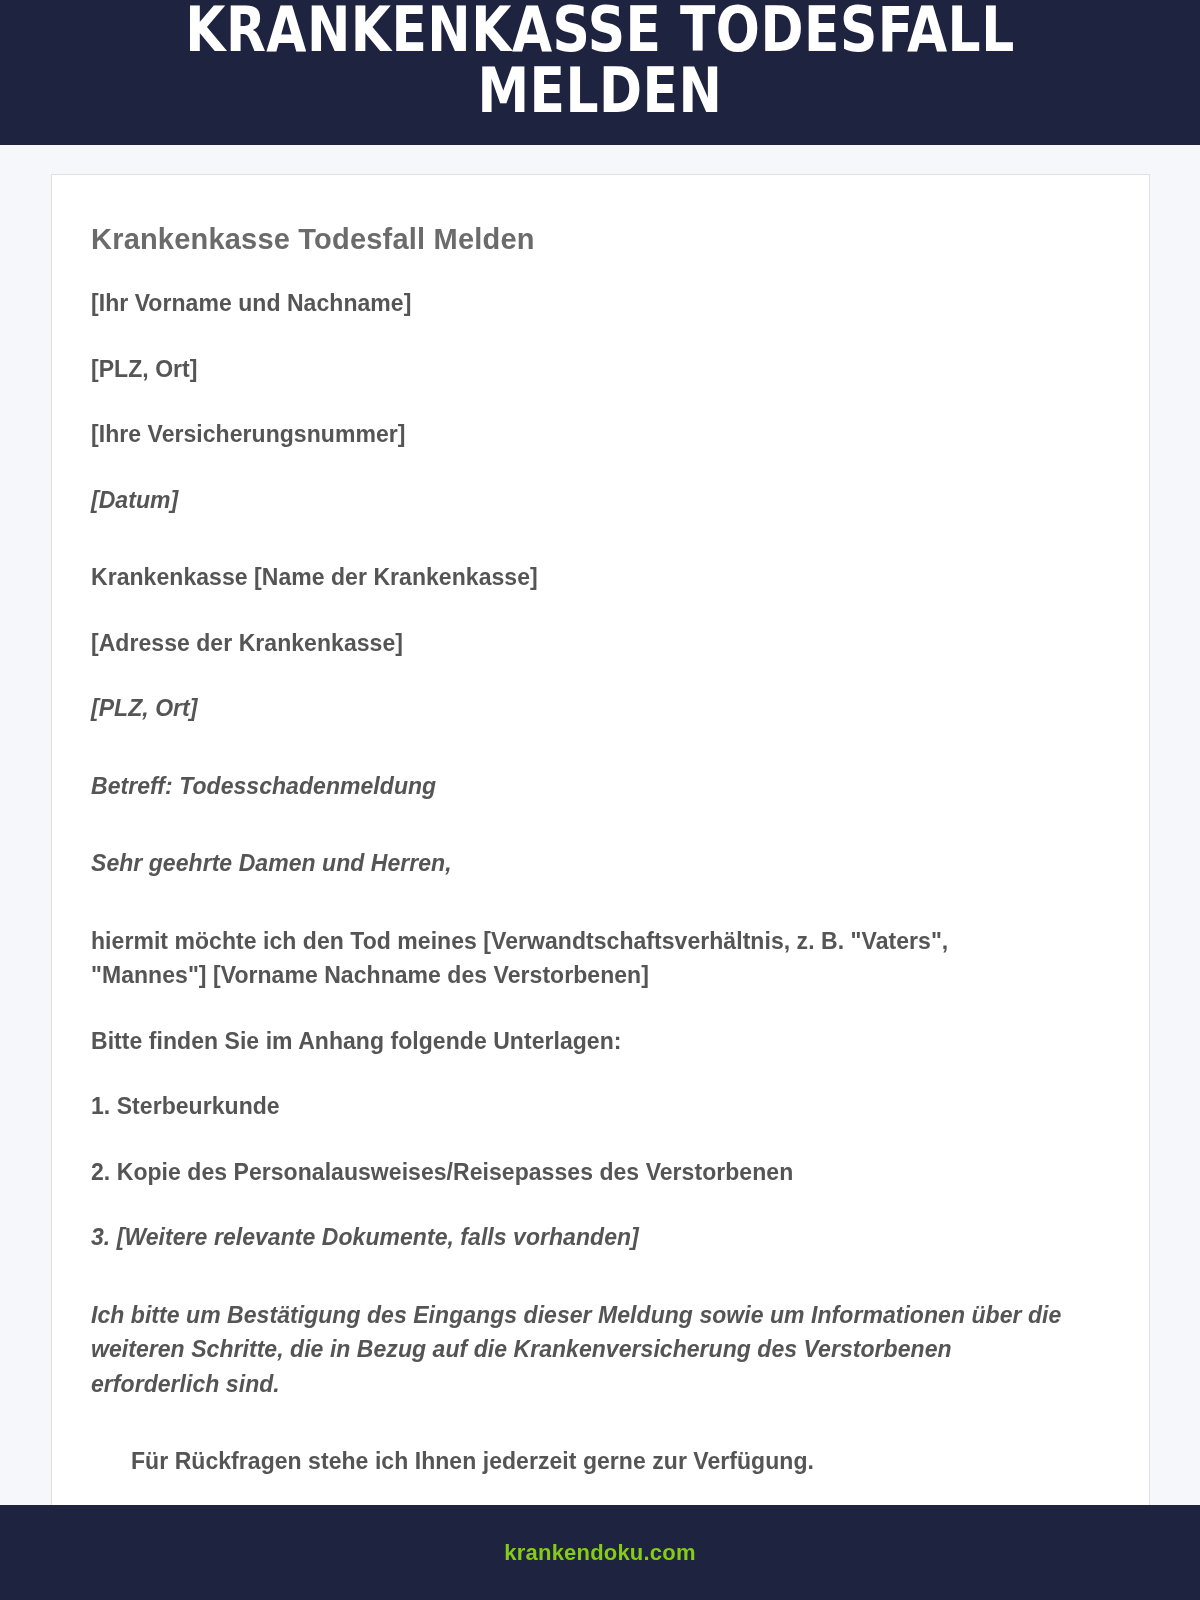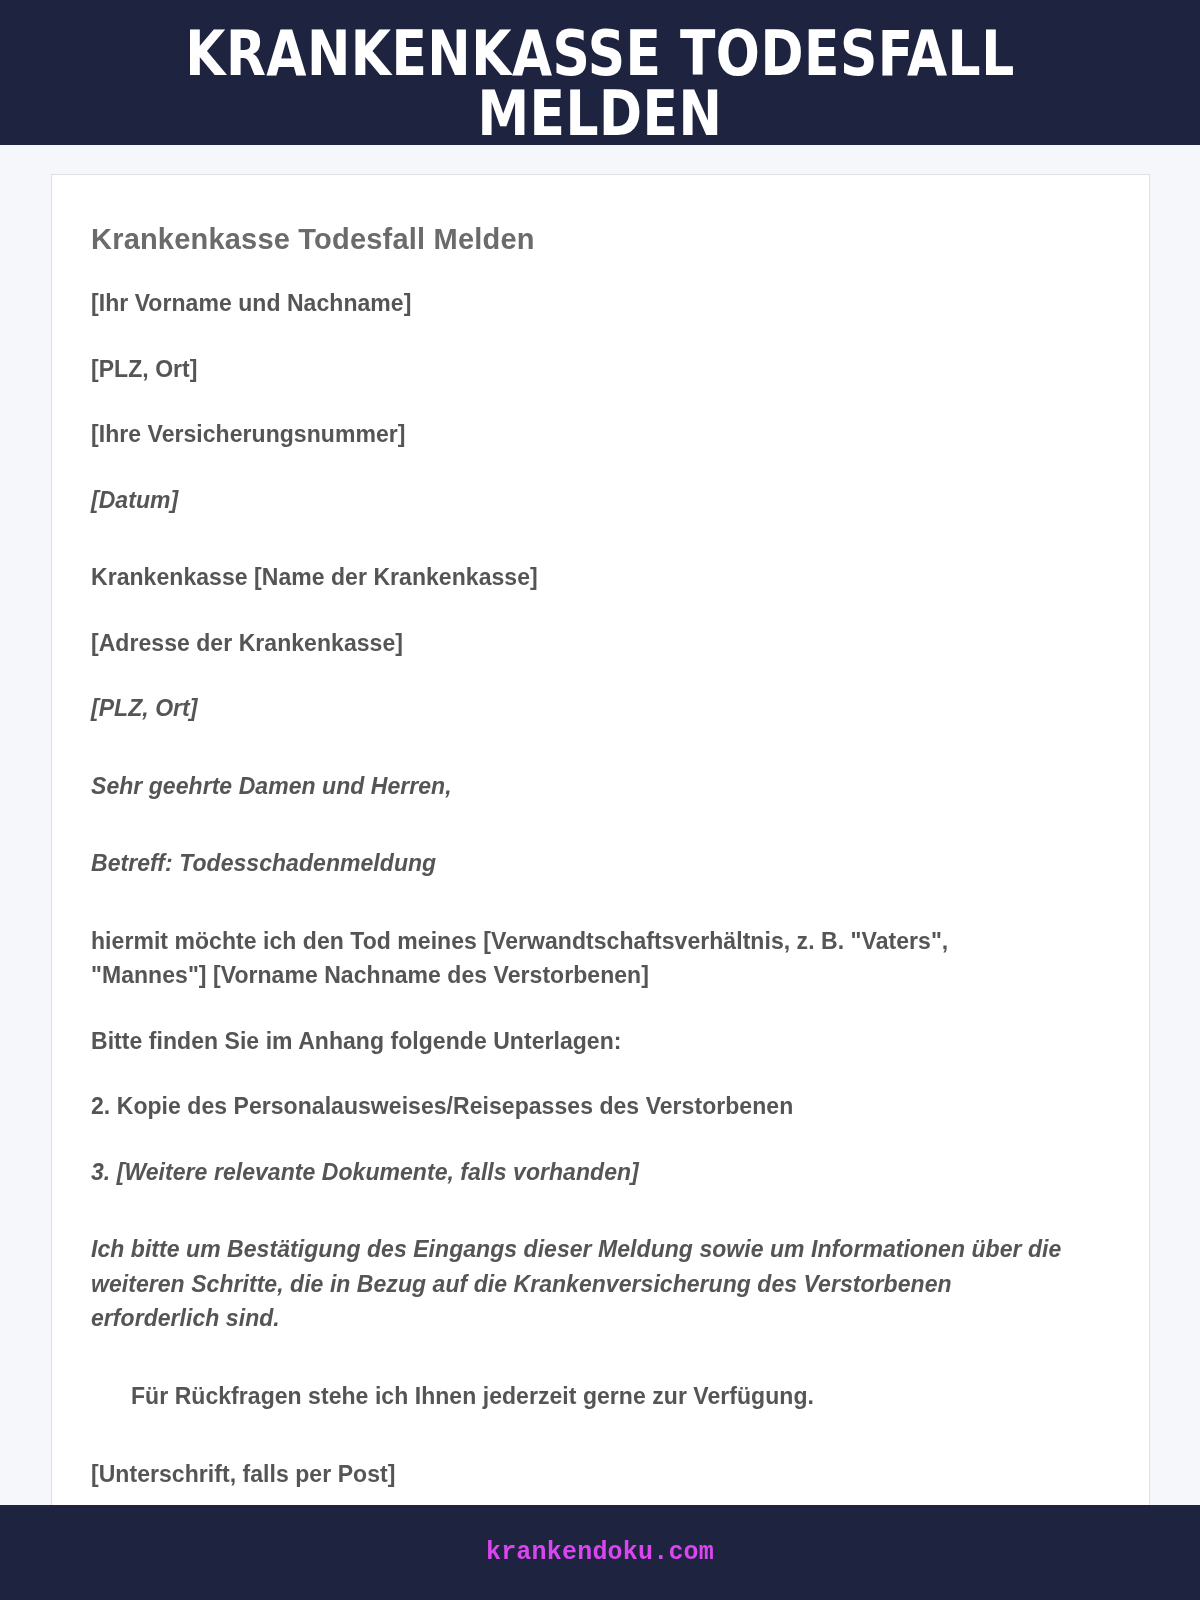--- a/index.html
+++ b/index.html
@@ -16,21 +16,21 @@
     position: relative;
     overflow: hidden;
   }
 
   
   .header-banner {
     width: 1200px;
     height: 145px;
     background: #1e2340;
     display: flex;
-    align-items: flex-end;
+    align-items: flex-start;
     justify-content: center;
     padding: 0 40px;
   }
 
   .header-title {
     color: #ffffff;
     font-family: "DejaVu Sans Condensed", "Liberation Sans Narrow", "Liberation Sans", sans-serif;
     font-weight: bold;
     font-size: 62px;
     line-height: 0.98;
@@ -101,25 +101,24 @@
     bottom: 0;
     width: 1200px;
     height: 95px;
     background: #1e2340;
     display: flex;
     align-items: center;
     justify-content: center;
   }
 
   .footer-text {
-    color: #d946ef;
-    font-size: 25px;
+    color: #84cc16;
+    font-size: 22px;
     font-weight: bold;
     letter-spacing: 0.2px;
-    font-family: Liberation Mono, monospace;
   }
 </style>
 </head>
 <body>
 
 <header class="header-banner">
   <h1 class="header-title">KRANKENKASSE TODESFALL
 MELDEN</h1>
 </header>
 
@@ -129,24 +128,25 @@
     <h2 class="doc-heading">Krankenkasse Todesfall Melden</h2>
 
     <div class="doc-body">
         <p class="doc-line">[Ihr Vorname und Nachname]</p>
         <p class="doc-line">[PLZ, Ort]</p>
         <p class="doc-line">[Ihre Versicherungsnummer]</p>
         <p class="doc-line gap-large">[Datum]</p>
         <p class="doc-line">Krankenkasse [Name der Krankenkasse]</p>
         <p class="doc-line">[Adresse der Krankenkasse]</p>
         <p class="doc-line gap-large">[PLZ, Ort]</p>
+        <p class="doc-line gap-large">Betreff: Todesschadenmeldung</p>
         <p class="doc-line gap-large">Sehr geehrte Damen und Herren,</p>
-        <p class="doc-line gap-large">Betreff: Todesschadenmeldung</p>
         <p class="doc-line">hiermit möchte ich den Tod meines [Verwandtschaftsverhältnis, z. B. "Vaters", "Mannes"] [Vorname Nachname des Verstorbenen]</p>
         <p class="doc-line">Bitte finden Sie im Anhang folgende Unterlagen:</p>
+        <p class="doc-line">1. Sterbeurkunde</p>
         <p class="doc-line">2. Kopie des Personalausweises/Reisepasses des Verstorbenen</p>
         <p class="doc-line gap-large">3. [Weitere relevante Dokumente, falls vorhanden]</p>
         <p class="doc-line gap-large">Ich bitte um Bestätigung des Eingangs dieser Meldung sowie um Informationen über die weiteren Schritte, die in Bezug auf die Krankenversicherung des Verstorbenen erforderlich sind.</p>
         <p class="doc-line gap-xlarge">Für Rückfragen stehe ich Ihnen jederzeit gerne zur Verfügung.</p>
         <p class="doc-line last">[Unterschrift, falls per Post]</p>
       </div>
 
   </article>
 </main>
 

